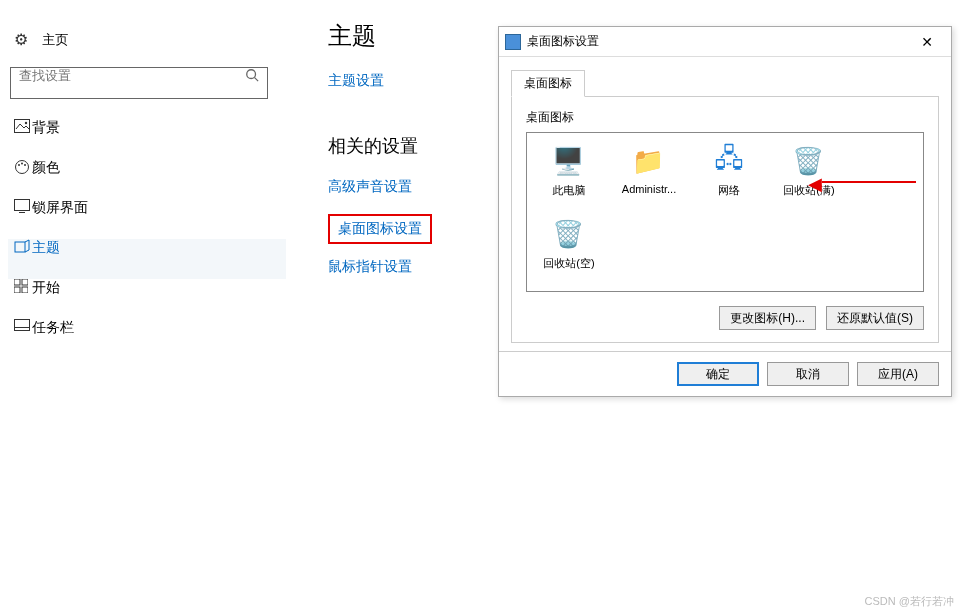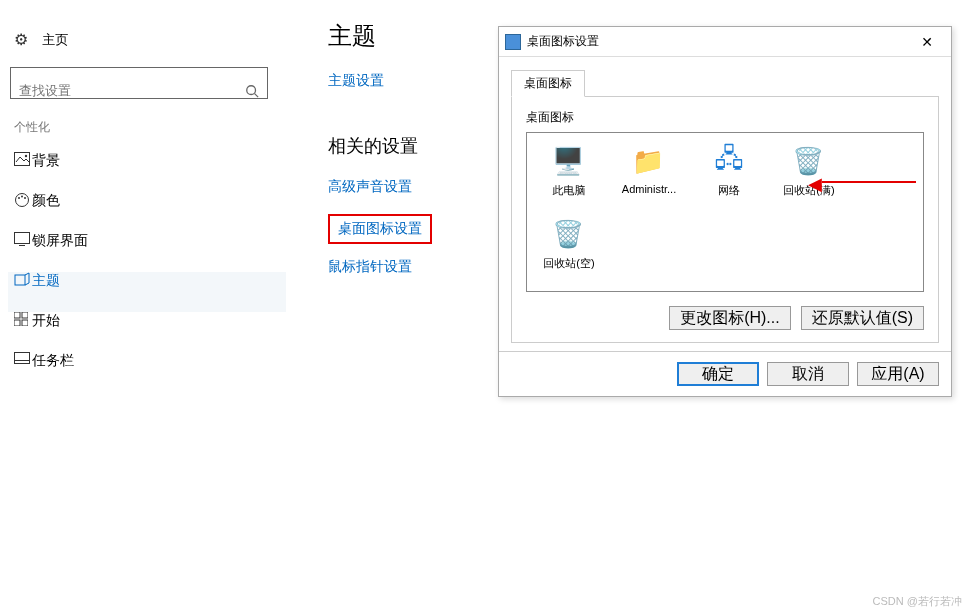--- a/index.html
+++ b/index.html
@@ -1,20 +1,20 @@
 <!DOCTYPE html>
 <html><head>
   <meta charset="utf-8">
   <style>
     * { box-sizing: border-box; margin: 0; padding: 0; }
     body { font-family: "Microsoft YaHei", "Segoe UI", sans-serif; font-size: 13px; color: #000; background: #fff; width: 962px; height: 615px; position: relative; }
     .sidebar { position: absolute; left: 0; top: 0; width: 290px; padding: 24px 4px 4px 8px; }
     .home-row { display: flex; align-items: center; gap: 14px; padding: 6px 0 6px 6px; margin-bottom: 12px; }
     .home-row .gear { font-size: 16px; color: #333; }
-    .search-box { border: 1px solid #666; height: 32px; display: flex; align-items: flex-end; padding: 0 8px; margin: 0 18px 20px 2px; }
+    .search-box { border: 1px solid #666; height: 32px; display: flex; align-items: flex-start; padding: 0 8px; margin: 0 18px 20px 2px; }
     .search-box input { border: none; outline: none; flex: 1; font-size: 13px; background: transparent; }
     .search-box .search-ic { color: #555; }
     .section-label { color: #777; font-size: 12px; margin: 0 0 16px 6px; }
     .nav-item { display: flex; align-items: flex-start; height: 40px; padding-left: 6px; cursor: default; }
     .nav-item.active { background: #d6e4ef4d; color: #0067c0; }
     .nav-item.active .nav-ic, .nav-item.active .nav-lbl { color: #0067c0; }
     .nav-ic { width: 18px; text-align: center; font-size: 14px; color: #333; }
     .nav-lbl { font-size: 14px; }
     .mid { position: absolute; left: 328px; top: 20px; width: 150px; }
     .mid h1 { font-size: 24px; font-weight: 400; margin-bottom: 20px; }
@@ -35,46 +35,45 @@
     .chk-grid { display: grid; grid-template-columns: 170px 160px; row-gap: 12px; }
     .chk { display: flex; align-items: center; gap: 6px; font-size: 12px; }
     .chk input { width: 13px; height: 13px; }
     .arrow { position: absolute; left: 296px; top: 76px; color: #e30000; font-size: 18px; }
     .arrow-line { position: absolute; left: 310px; top: 84px; width: 94px; height: 2px; background: #e30000; }
     .icon-list { border: 1px solid #888; height: 160px; padding: 10px 6px; display: flex; gap: 8px; align-items: flex-start; flex-wrap: wrap; overflow: hidden; }
     .icon-item { width: 72px; text-align: center; font-size: 11px; }
     .icon-glyph { width: 40px; height: 36px; margin: 0 auto 4px auto; display: flex; align-items: center; justify-content: center; font-size: 26px; }
     .icon-glyph.pc { color: #2e7cd6; } .icon-glyph.folder { color: #f0b429; } .icon-glyph.net { color: #1f7ed6; } .icon-glyph.bin { color: #3aa0e6; }
     .btn-row { display: flex; justify-content: flex-end; gap: 10px; margin-top: 14px; }
-    .btn { min-width: 96px; height: 24px; border: 1px solid #999; background: #efefef; font-size: 16px; padding: 0 10px; }
+    .btn { min-width: 96px; height: 24px; border: 1px solid #999; background: #efefef; font-size: 12px; padding: 0 10px; }
     .allow-row { display: flex; align-items: center; gap: 6px; font-size: 12px; margin-top: 14px; }
     .dlg-footer { border-top: 1px solid #ccc; padding: 10px 12px; display: flex; justify-content: flex-end; gap: 8px; }
     .dlg-footer .btn { min-width: 82px; }
     .btn.primary { border: 2px solid #1f7ed6; }
-    .watermark { position: absolute; right: 0; bottom: 6px; font-size: 11px; color: #bbb; }
+    .watermark { position: absolute; right: 8px; bottom: 6px; font-size: 11px; color: #bbb; }
     svg { display: block; }
   </style>
 </head>
 <body>
 
 <div class="sidebar">
   <div class="home-row">
     <span class="gear">⚙</span>
     <span>主页</span>
   </div>
   <div class="search-box">
     <input placeholder="查找设置" style="">
     <span class="search-ic">
       <svg width="14" height="14" viewBox="0 0 16 16">
           <circle cx="7" cy="7" r="5" fill="none" stroke="#666" stroke-width="1.5"></circle>
           <line x1="11" y1="11" x2="15" y2="15" stroke="#666" stroke-width="1.5"></line>
         </svg>
     </span>
   </div>
-  <div class="section-label">个性化</div>
 
   <div class="nav-item">
     <span class="nav-ic">
       <svg width="16" height="14" viewBox="0 0 16 14">
           <rect x="0.5" y="0.5" width="15" height="13" fill="none" stroke="#333"></rect>
           <polyline points="2,10 6,5 10,9 12,7 15,10" fill="none" stroke="#333"></polyline>
           <circle cx="12" cy="4" r="1.2" fill="#333"></circle>
         </svg>
     </span>
     <span class="nav-lbl">背景</span>

